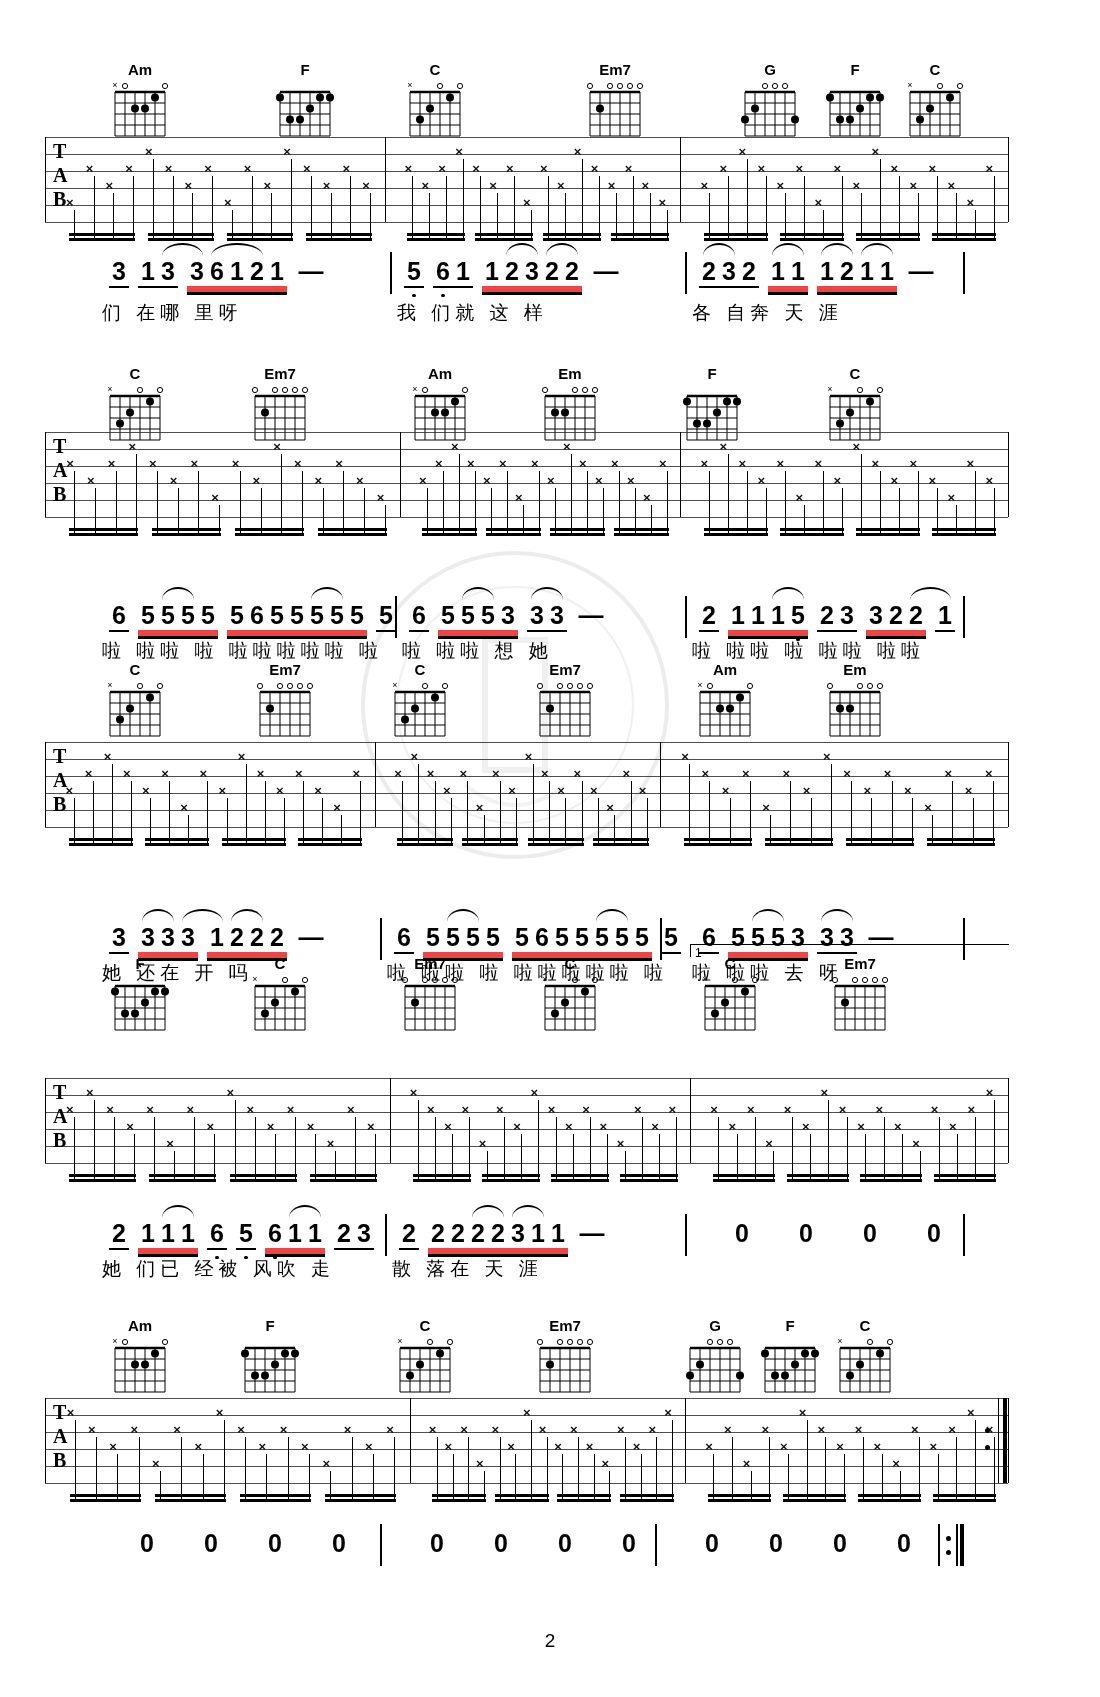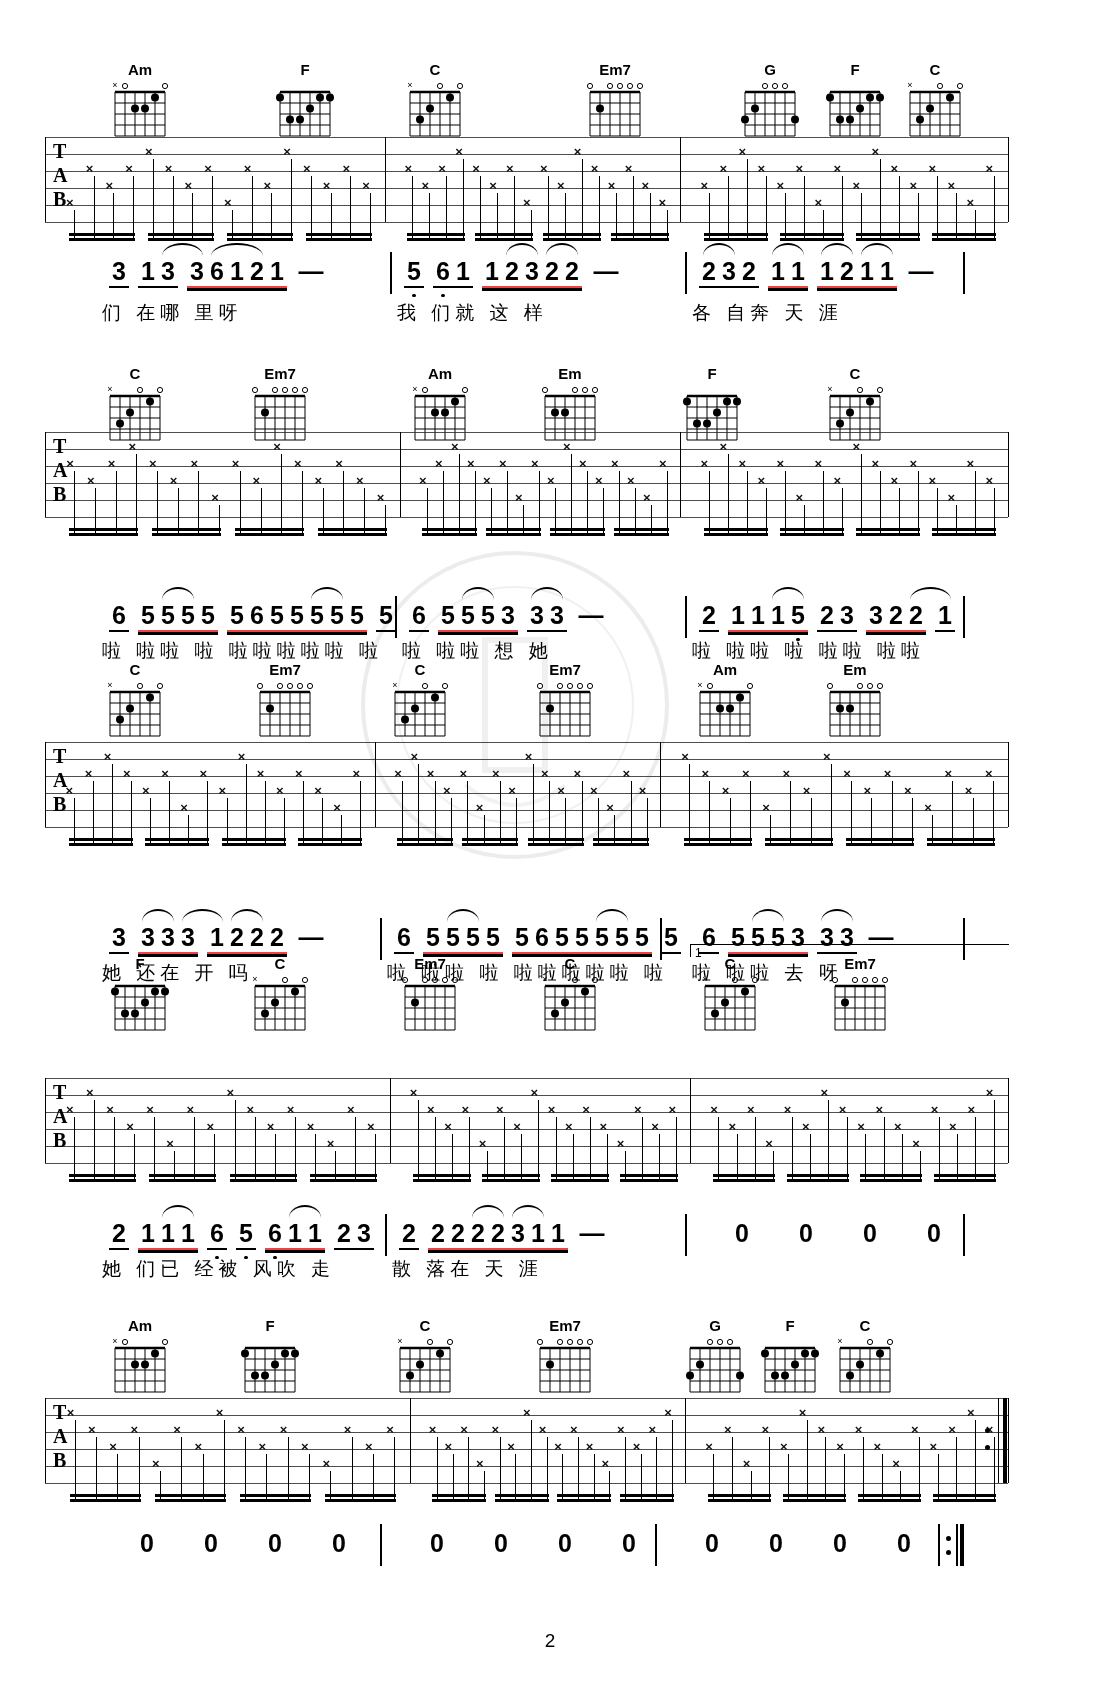--- a/index.html
+++ b/index.html
@@ -17,21 +17,21 @@
   .tabl{position:absolute;left:8px;font-family:"Liberation Serif",serif;font-weight:bold;
         font-size:20px;line-height:1}
   .xm{position:absolute;font-size:13px;font-weight:bold;line-height:1;color:#111}
   .stem{position:absolute;width:1px;background:#000}
   .beam{position:absolute;height:3px;background:#000}
   .rdot{position:absolute;width:5px;height:5px;border-radius:50%;background:#000}
   
   .meas{position:absolute;height:40px;white-space:nowrap}
   .grp{display:inline-block;vertical-align:baseline;margin-left:9px;position:relative;white-space:nowrap}
   .grp.u1{border-bottom:2px solid #000}
-  .grp.u2{border-bottom:2px solid #ef4444;box-shadow:0 3px 0 #000}
+  .grp.u2{border-bottom:6px solid #ef4444;box-shadow:0 3px 0 #000}
   .grp.z{margin-left:40px}
   .tok{display:inline-block;width:20px;text-align:center;font-size:25px;font-weight:bold;
        line-height:30px;position:relative}
   .grp.z .tok{width:24px}
   .tok.dash{width:30px}
   .bdot{position:absolute;left:50%;bottom:-11px;width:3.5px;height:3.5px;margin-left:-2px;
         border-radius:50%;background:#000}
   .arc{position:absolute;top:-13px;height:11px;border-top:2px solid #000;
        border-radius:50% 50% 0 0 / 100% 100% 0 0}
   .nbl{position:absolute;width:1.5px;background:#000}

